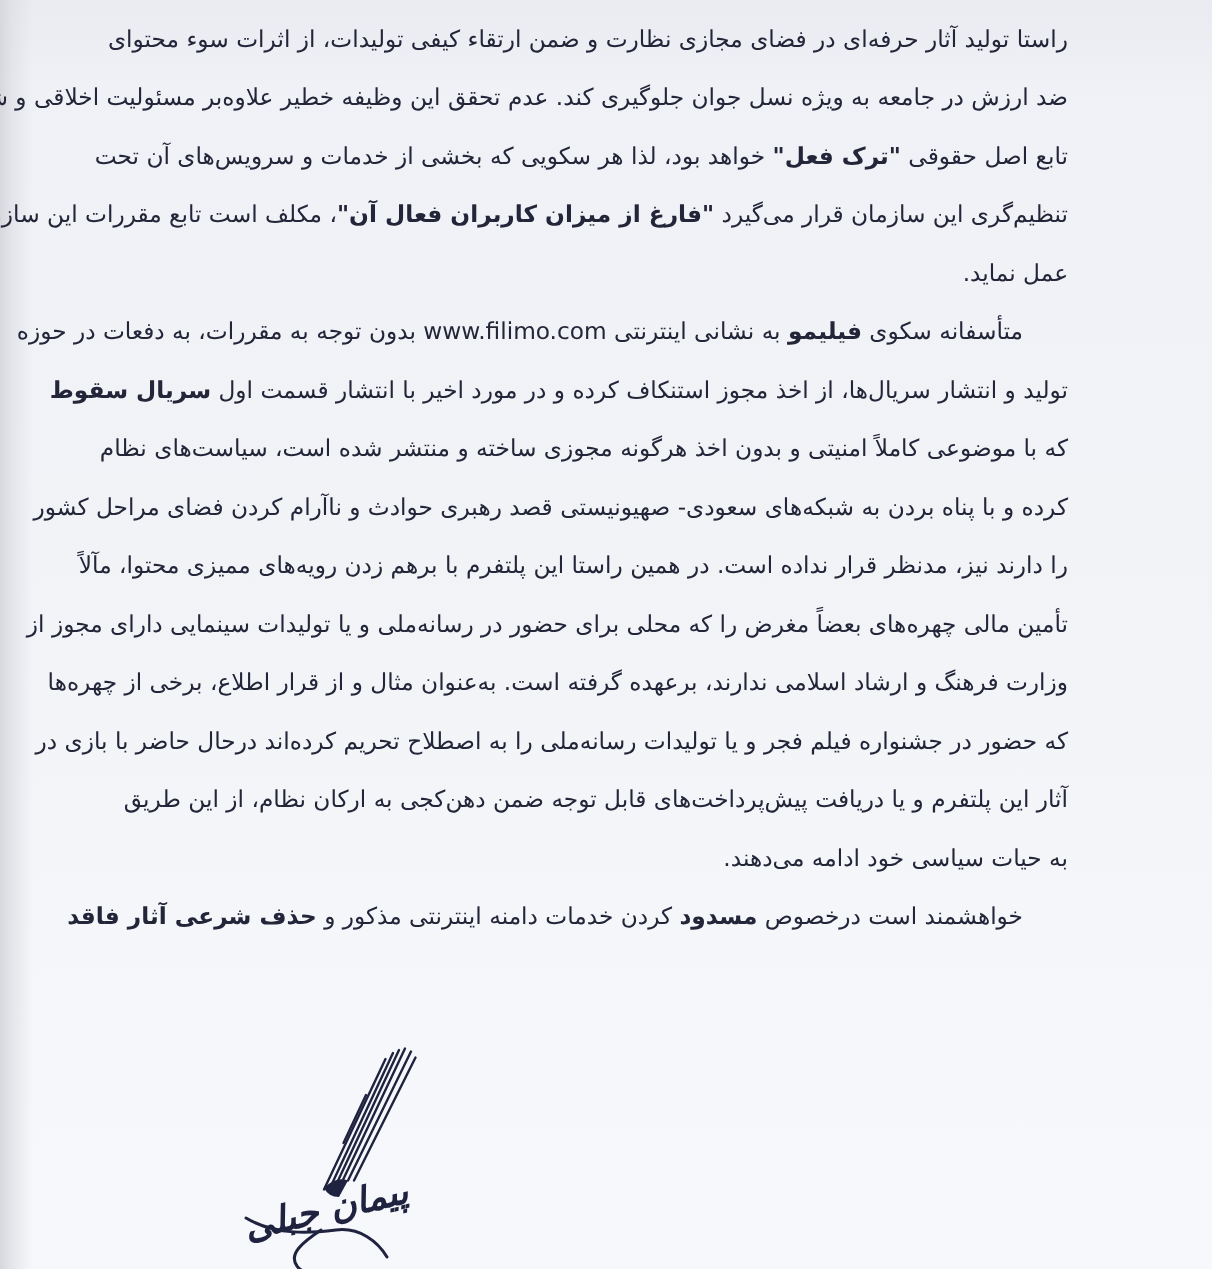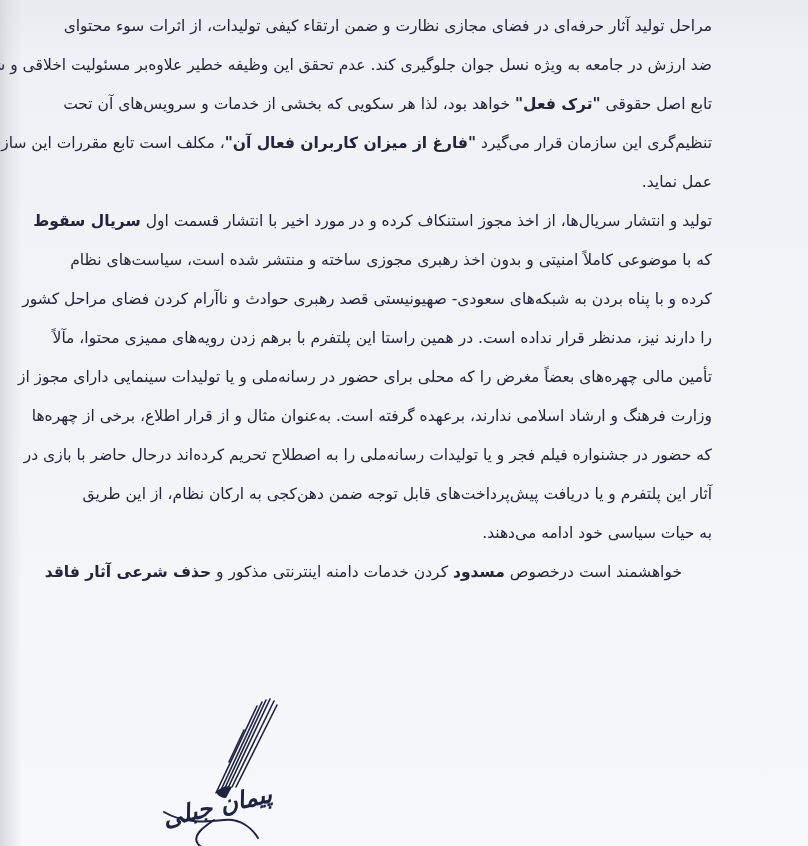--- a/index.html
+++ b/index.html
@@ -72,29 +72,30 @@
 </style>
 </head>
 <body>
 
 <div class="scan-page">
   <div class="scan-edge-left"></div>
   <div class="scan-shade-top"></div>
 
   <div class="doc" id="doc-body">
       <div>
-        <p class="line"><span>مراحل تولید آثار حرفه‌ای در فضای مجازی نظارت و ضمن ارتقاء کیفی تولیدات، از اثرات سوء محتوای</span></p>
+        <p class="line"><span>راستا تولید آثار حرفه‌ای در فضای مجازی نظارت و ضمن ارتقاء کیفی تولیدات، از اثرات سوء محتوای</span></p>
         <p class="line"><span>ضد ارزش در جامعه به ویژه نسل جوان جلوگیری کند. عدم تحقق این وظیفه خطیر علاوه‌بر مسئولیت اخلاقی و شرعی،</span></p>
         <p class="line"><span>تابع اصل حقوقی </span><span class="bold">"ترک فعل"</span><span> خواهد بود، لذا هر سکویی که بخشی از خدمات و سرویس‌های آن تحت</span></p>
         <p class="line"><span>تنظیم‌گری این سازمان قرار می‌گیرد </span><span class="bold">"فارغ از میزان کاربران فعال آن"</span><span>، مکلف است تابع مقررات این سازمان</span></p>
         <p class="line last"><span>عمل نماید.</span></p>
       </div>
       <div>
+        <p class="line indent"><span>متأسفانه سکوی </span><span class="bold">فیلیمو</span><span> به نشانی اینترنتی www.filimo.com بدون توجه به مقررات، به دفعات در حوزه</span></p>
         <p class="line"><span>تولید و انتشار سریال‌ها، از اخذ مجوز استنکاف کرده و در مورد اخیر با انتشار قسمت اول </span><span class="bold">سریال سقوط</span></p>
-        <p class="line"><span>که با موضوعی کاملاً امنیتی و بدون اخذ رهبری مجوزی ساخته و منتشر شده است، سیاست‌های نظام</span></p>
+        <p class="line"><span>که با موضوعی کاملاً امنیتی و بدون اخذ هرگونه مجوزی ساخته و منتشر شده است، سیاست‌های نظام</span></p>
         <p class="line"><span>کرده و با پناه بردن به شبکه‌های سعودی- صهیونیستی قصد رهبری حوادث و ناآرام کردن فضای مراحل کشور</span></p>
         <p class="line"><span>را دارند نیز، مدنظر قرار نداده است. در همین راستا این پلتفرم با برهم زدن رویه‌های ممیزی محتوا، مآلاً</span></p>
         <p class="line"><span>تأمین مالی چهره‌های بعضاً مغرض را که محلی برای حضور در رسانه‌ملی و یا تولیدات سینمایی دارای مجوز از</span></p>
         <p class="line"><span>وزارت فرهنگ و ارشاد اسلامی ندارند، برعهده گرفته است. به‌عنوان مثال و از قرار اطلاع، برخی از چهره‌ها</span></p>
         <p class="line"><span>که حضور در جشنواره فیلم فجر و یا تولیدات رسانه‌ملی را به اصطلاح تحریم کرده‌اند درحال حاضر با بازی در</span></p>
         <p class="line"><span>آثار این پلتفرم و یا دریافت پیش‌پرداخت‌های قابل توجه ضمن دهن‌کجی به ارکان نظام، از این طریق</span></p>
         <p class="line last"><span>به حیات سیاسی خود ادامه می‌دهند.</span></p>
       </div>
       <div>
         <p class="line indent"><span>خواهشمند است درخصوص </span><span class="bold">مسدود</span><span> کردن خدمات دامنه اینترنتی مذکور و </span><span class="bold">حذف شرعی آثار فاقد</span></p>

